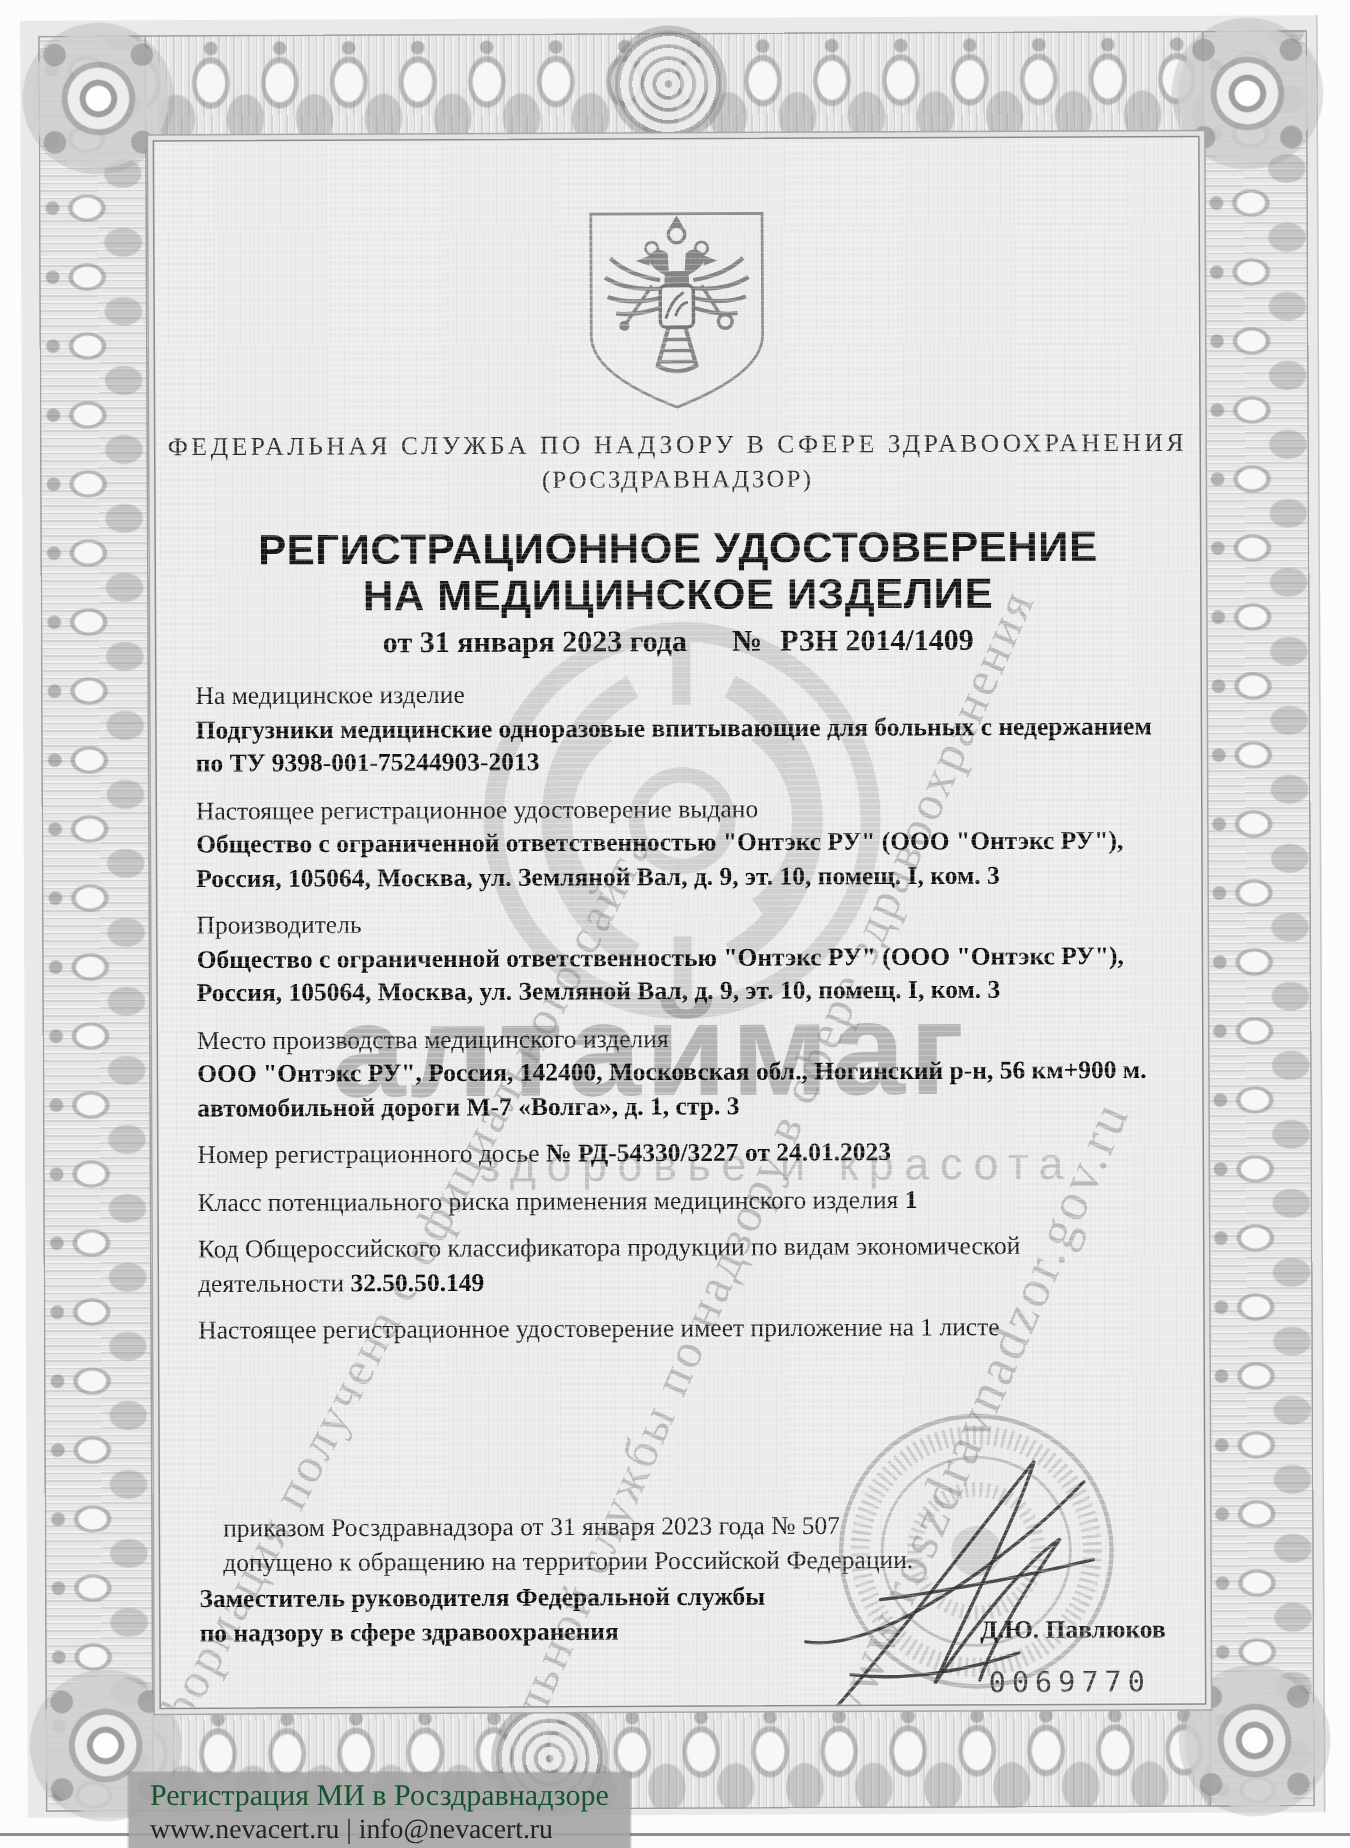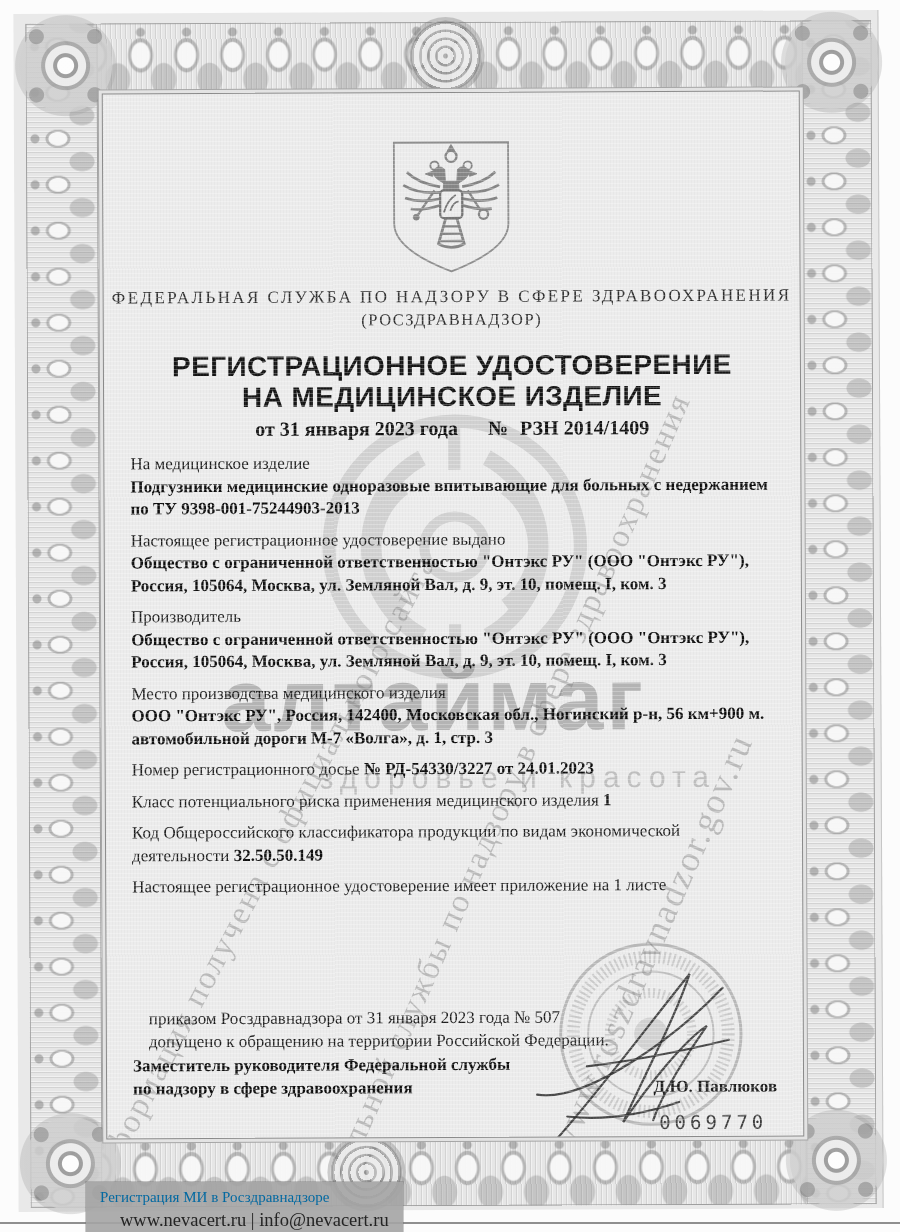--- a/index.html
+++ b/index.html
@@ -99,22 +99,22 @@
   .signer{font-weight:700;color:#0e0e0e;}
   .signer-row{display:flex;justify-content:space-between;align-items:flex-end;}
   .signer-name{font-weight:700;white-space:nowrap;padding-right:4px;}
   .serial{margin-top:12px;padding-right:36px;text-align:right;
     font-family:"DejaVu Sans Mono",monospace;font-size:19px;letter-spacing:4px;color:#3b3b3b;}
   .stamp{position:absolute;left:446px;top:844px;width:196px;height:196px;z-index:2;}
   .signature{position:absolute;left:420px;top:852px;width:220px;height:210px;z-index:3;}
   
   .badge{position:absolute;left:86px;top:1182px;z-index:6;
     background:rgba(164,164,164,.9);padding:4px 14px 6px;box-shadow:0 0 0 1px rgba(115,115,115,.35);}
-  .badge-l1{font-size:15px;color:#0369a1;line-height:23px;font-family:Liberation Serif, serif;}
-  .badge-l2{font-size:18.5px;color:#242424;line-height:23px;margin-left:20px;}
+  .badge-l1{font-size:20px;color:#14532d;line-height:23px;font-family:Liberation Serif, serif;}
+  .badge-l2{font-size:18.5px;color:#242424;line-height:23px;}
   .scanline{position:absolute;left:0;top:1222px;width:100%;height:2px;background:#8f8f8f;z-index:5;}
 </style>
 </head>
 <body>
 
 <div class="scan">
 
   <div>
     <div class="band band-h band-top"></div>
     <div class="band band-h band-bottom"></div>

